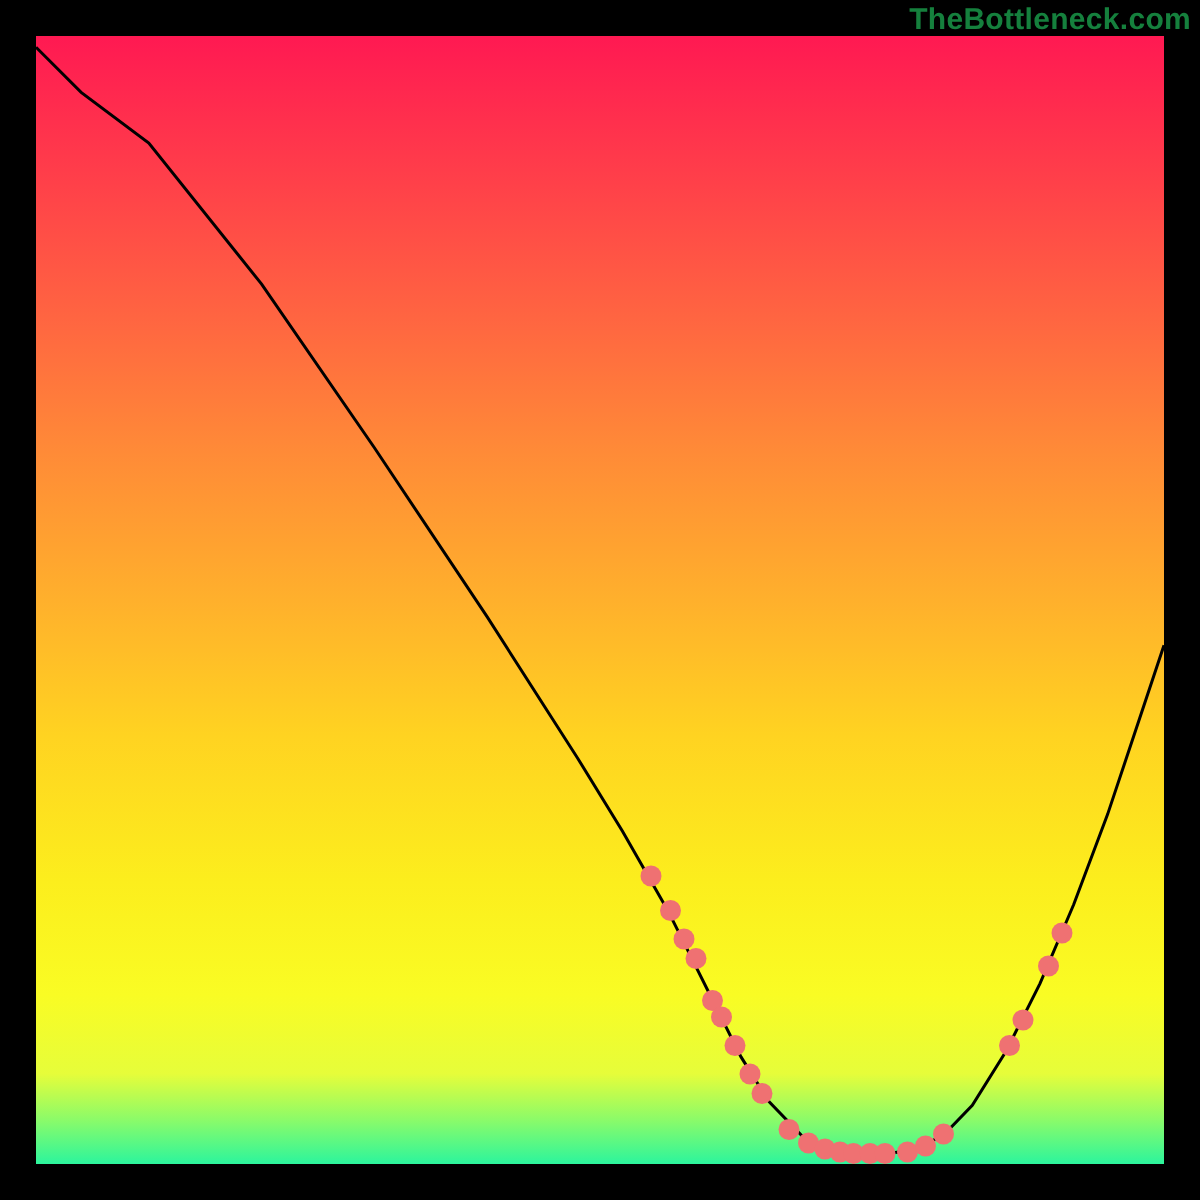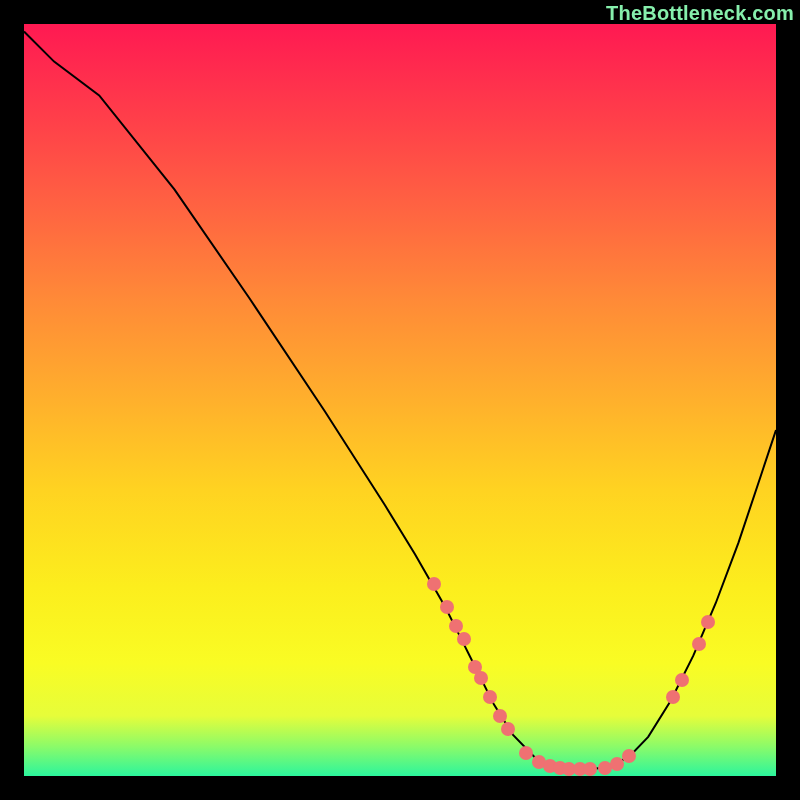--- a/index.html
+++ b/index.html
@@ -29,21 +29,21 @@
   }
   .curve-layer {
     position: absolute;
     inset: 0;
   }
   .watermark {
     position: absolute;
     top: 2px;
     right: 6px;
     font: 600 20px Arial, sans-serif;
-    color: #86efac;
+    color: #15803d;
     letter-spacing: 0.2px;
   }
   .point {
     position: absolute;
     width: 14px;
     height: 14px;
     margin-left: -7px;
     margin-top: -7px;
     border-radius: 50%;
     background: #ef7172;

